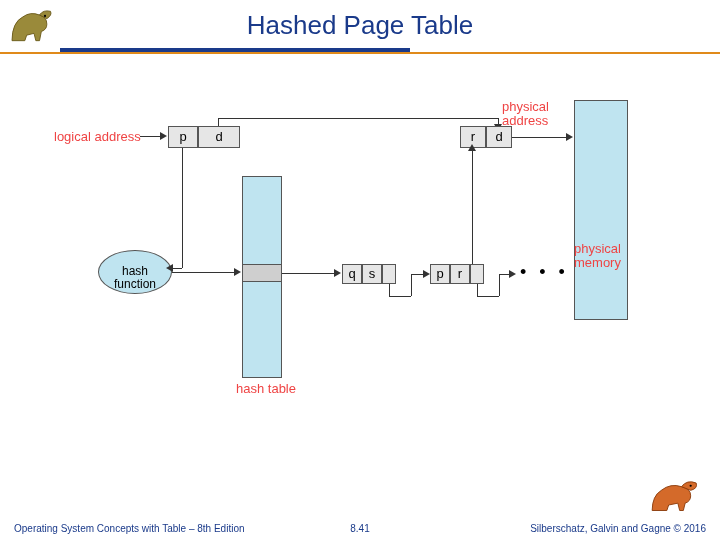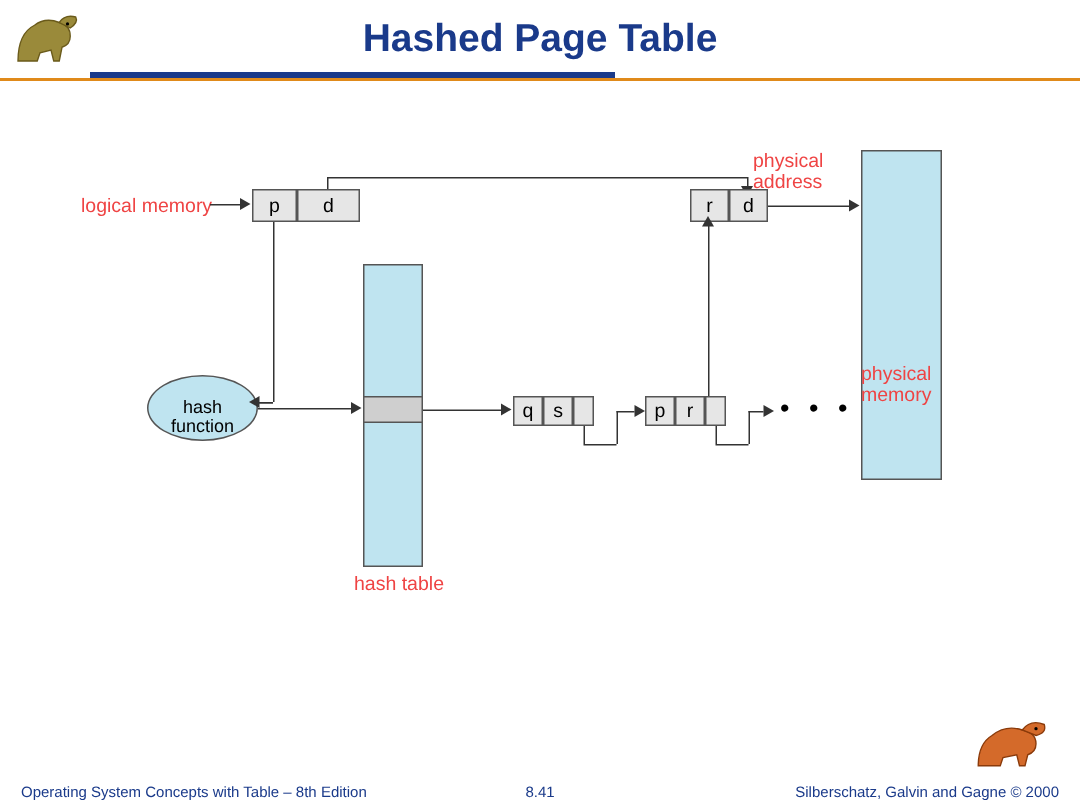--- a/index.html
+++ b/index.html
@@ -11,21 +11,21 @@
     position: relative;
     overflow: hidden;
   }
   .header {
     position: relative;
     height: 56px;
   }
   .title {
     text-align: center;
     font-size: 26px;
-    font-weight: bold;
+    font-weight: normal;
     color: #1a3a8a;
     padding-top: 10px;
   }
   .dino-tl {
     position: absolute;
     left: 6px;
     top: 4px;
     width: 56px;
     height: 44px;
   }
@@ -126,21 +126,21 @@
   </svg>
   <div class="title">Hashed Page Table</div>
   <div class="rule-outer">
     <div class="rule-blue"></div>
     <div class="rule-orange"></div>
   </div>
 </div>
 
 <div class="diagram">
 
-  <div class="lbl" style="left:14px; top:30px;">logical memory</div>
+  <div class="lbl" style="left:14px; top:30px;">logical address</div>
   <div class="line-h" style="left:100px; top:36px; width:20px;"></div>
   <div class="arrow-head ah-right" style="left:120px; top:32px;"></div>
 
   <div class="box" style="left:128px; top:26px; width:30px; height:22px; line-height:20px;">p</div>
   <div class="box" style="left:158px; top:26px; width:42px; height:22px; line-height:20px;">d</div>
 
   <div class="line-v" style="left:178px; top:18px; height:8px;"></div>
   <div class="line-h" style="left:178px; top:18px; width:280px;"></div>
   <div class="line-v" style="left:458px; top:18px; height:8px;"></div>
   <div class="arrow-head ah-down" style="left:454px; top:24px;"></div>
@@ -212,14 +212,14 @@
 
 <svg class="dino-br" viewBox="0 0 60 48">
   <path d="M4 42 Q4 26 14 20 Q24 12 36 16 Q46 18 46 26 Q46 32 40 34 L38 42 L34 42 L32 34 L22 36 L20 42 Z" fill="#d46a2a" stroke="#8a3a0a" stroke-width="1"></path>
   <path d="M36 16 Q42 8 52 12 Q54 18 46 20 Z" fill="#d46a2a" stroke="#8a3a0a" stroke-width="1"></path>
   <circle cx="46" cy="15" r="1.2" fill="#000"></circle>
 </svg>
 
 <div class="footer">
   <div class="foot-left">Operating System Concepts with Table – 8th Edition</div>
   <div class="foot-center">8.41</div>
-  <div class="foot-right">Silberschatz, Galvin and Gagne © 2000</div>
+  <div class="foot-right">Silberschatz, Galvin and Gagne © 2016</div>
 </div>
 
 </body></html>

